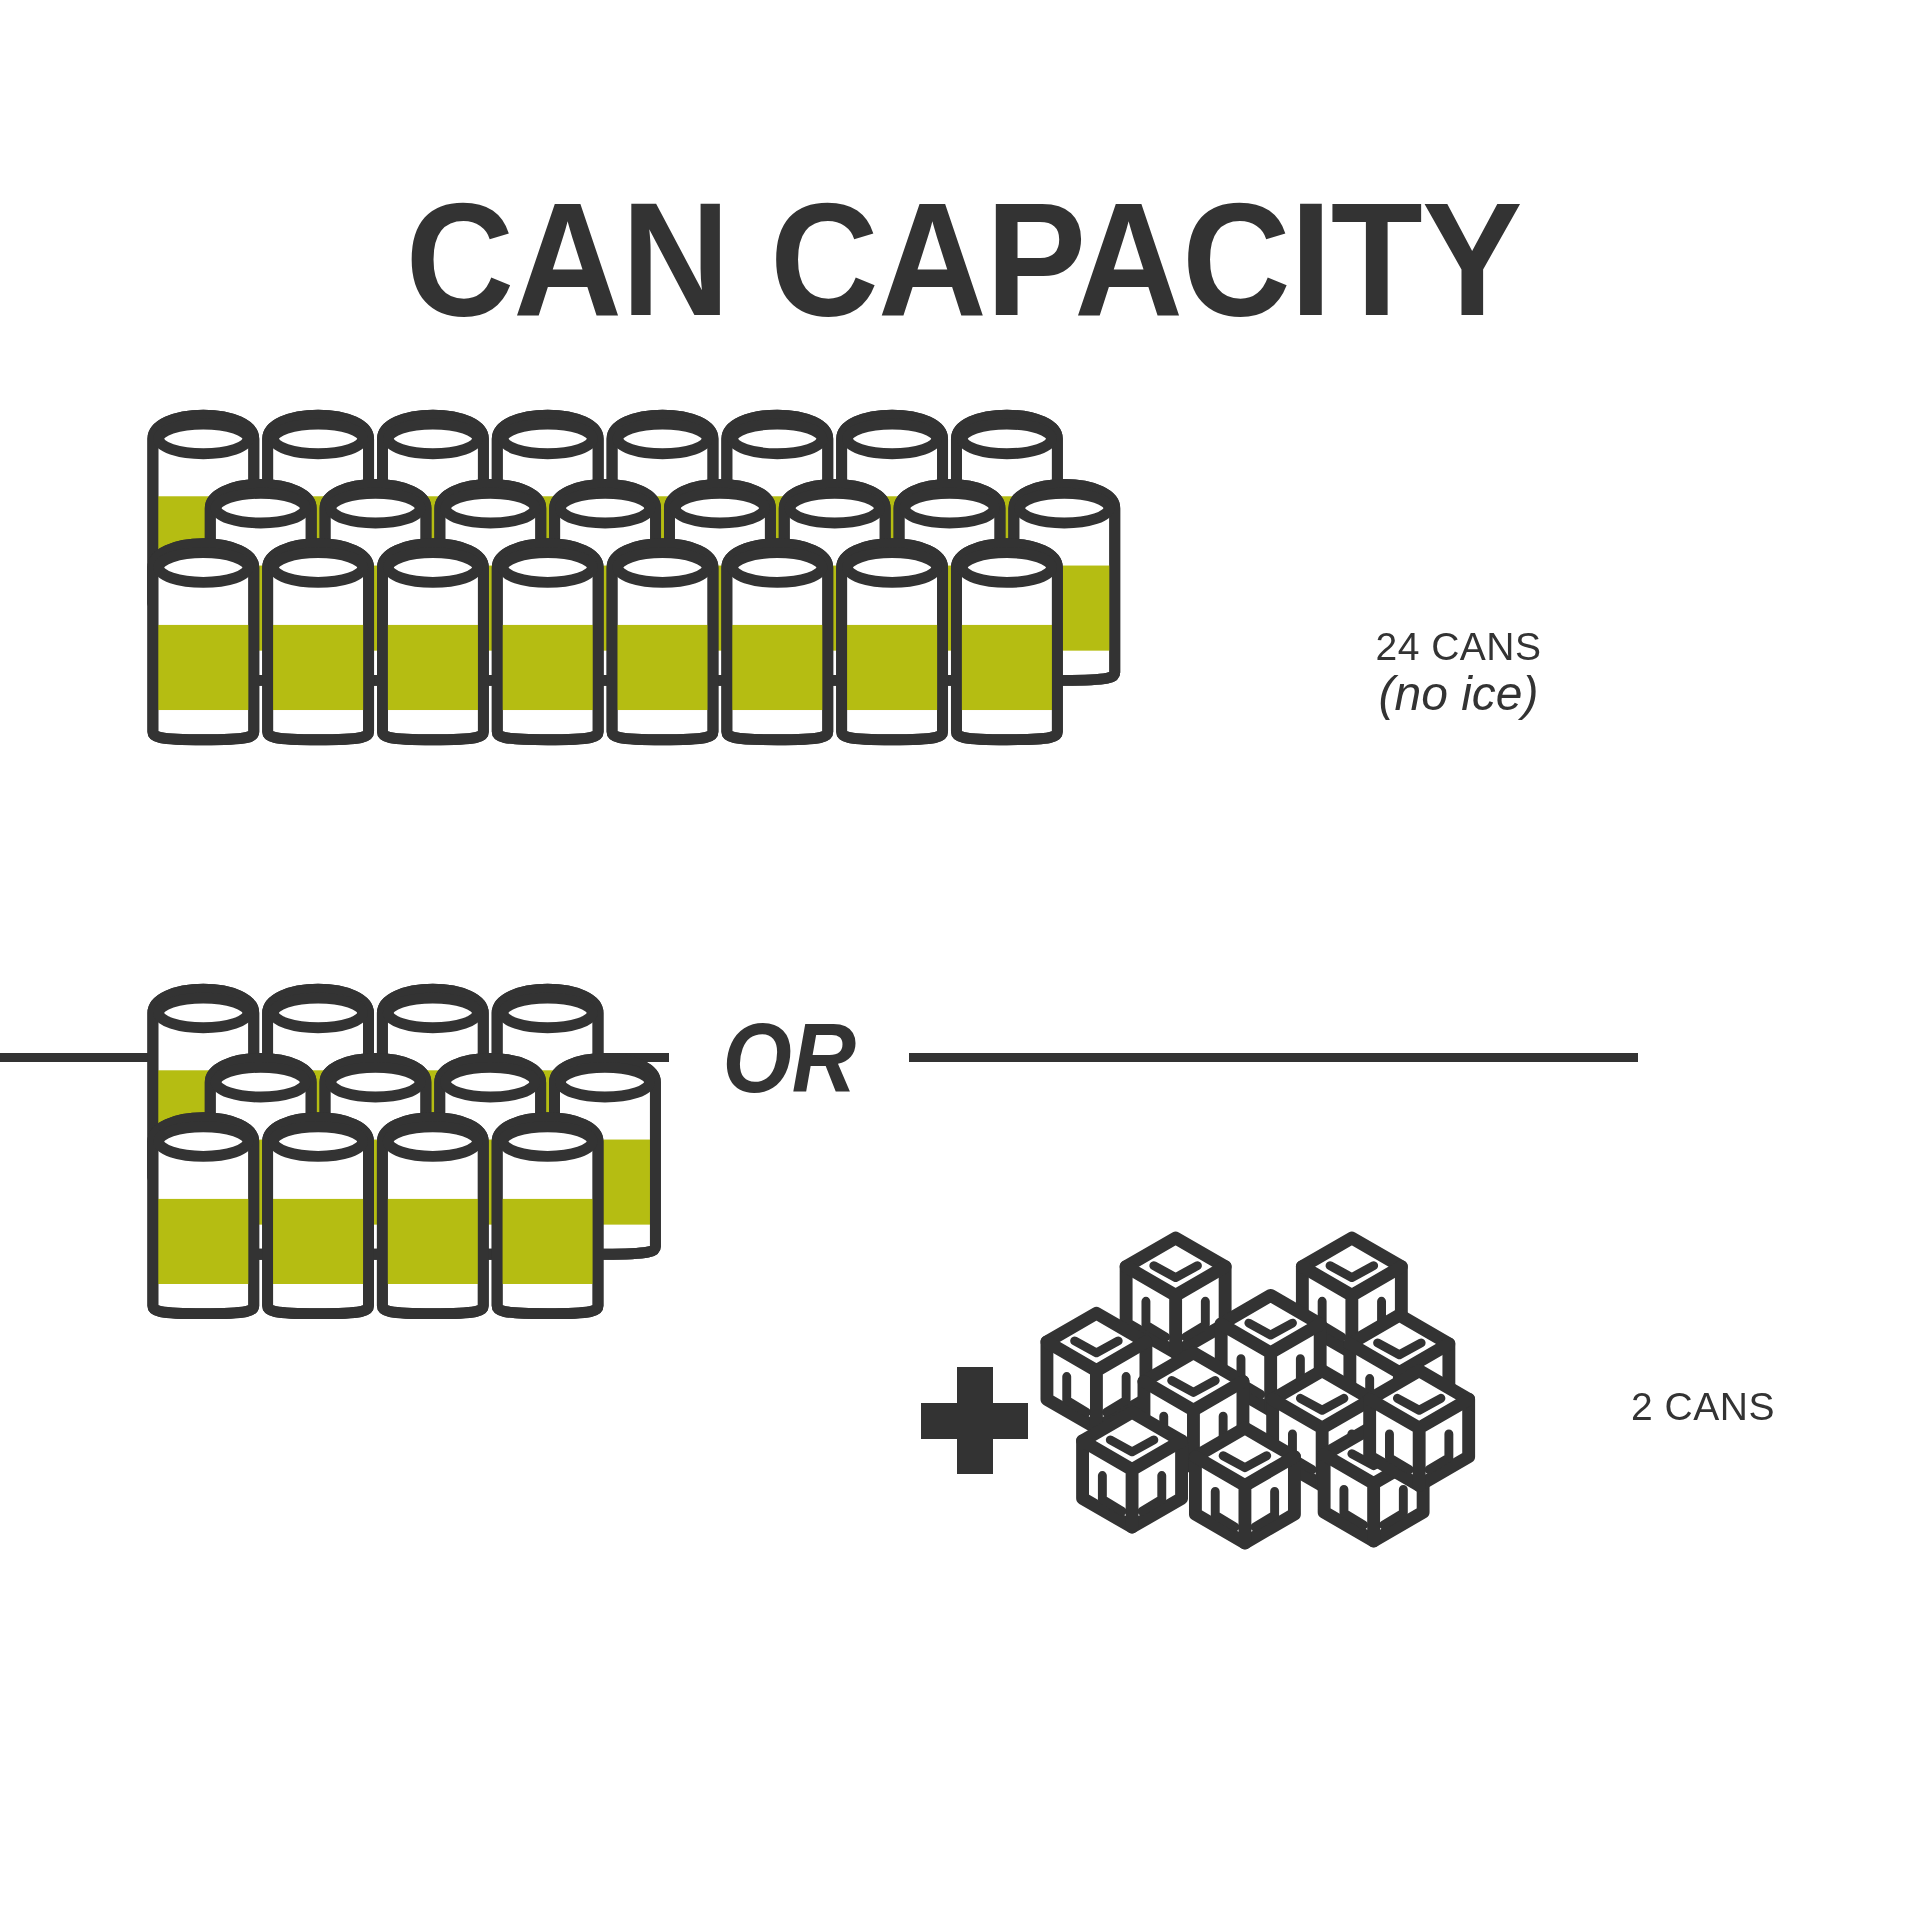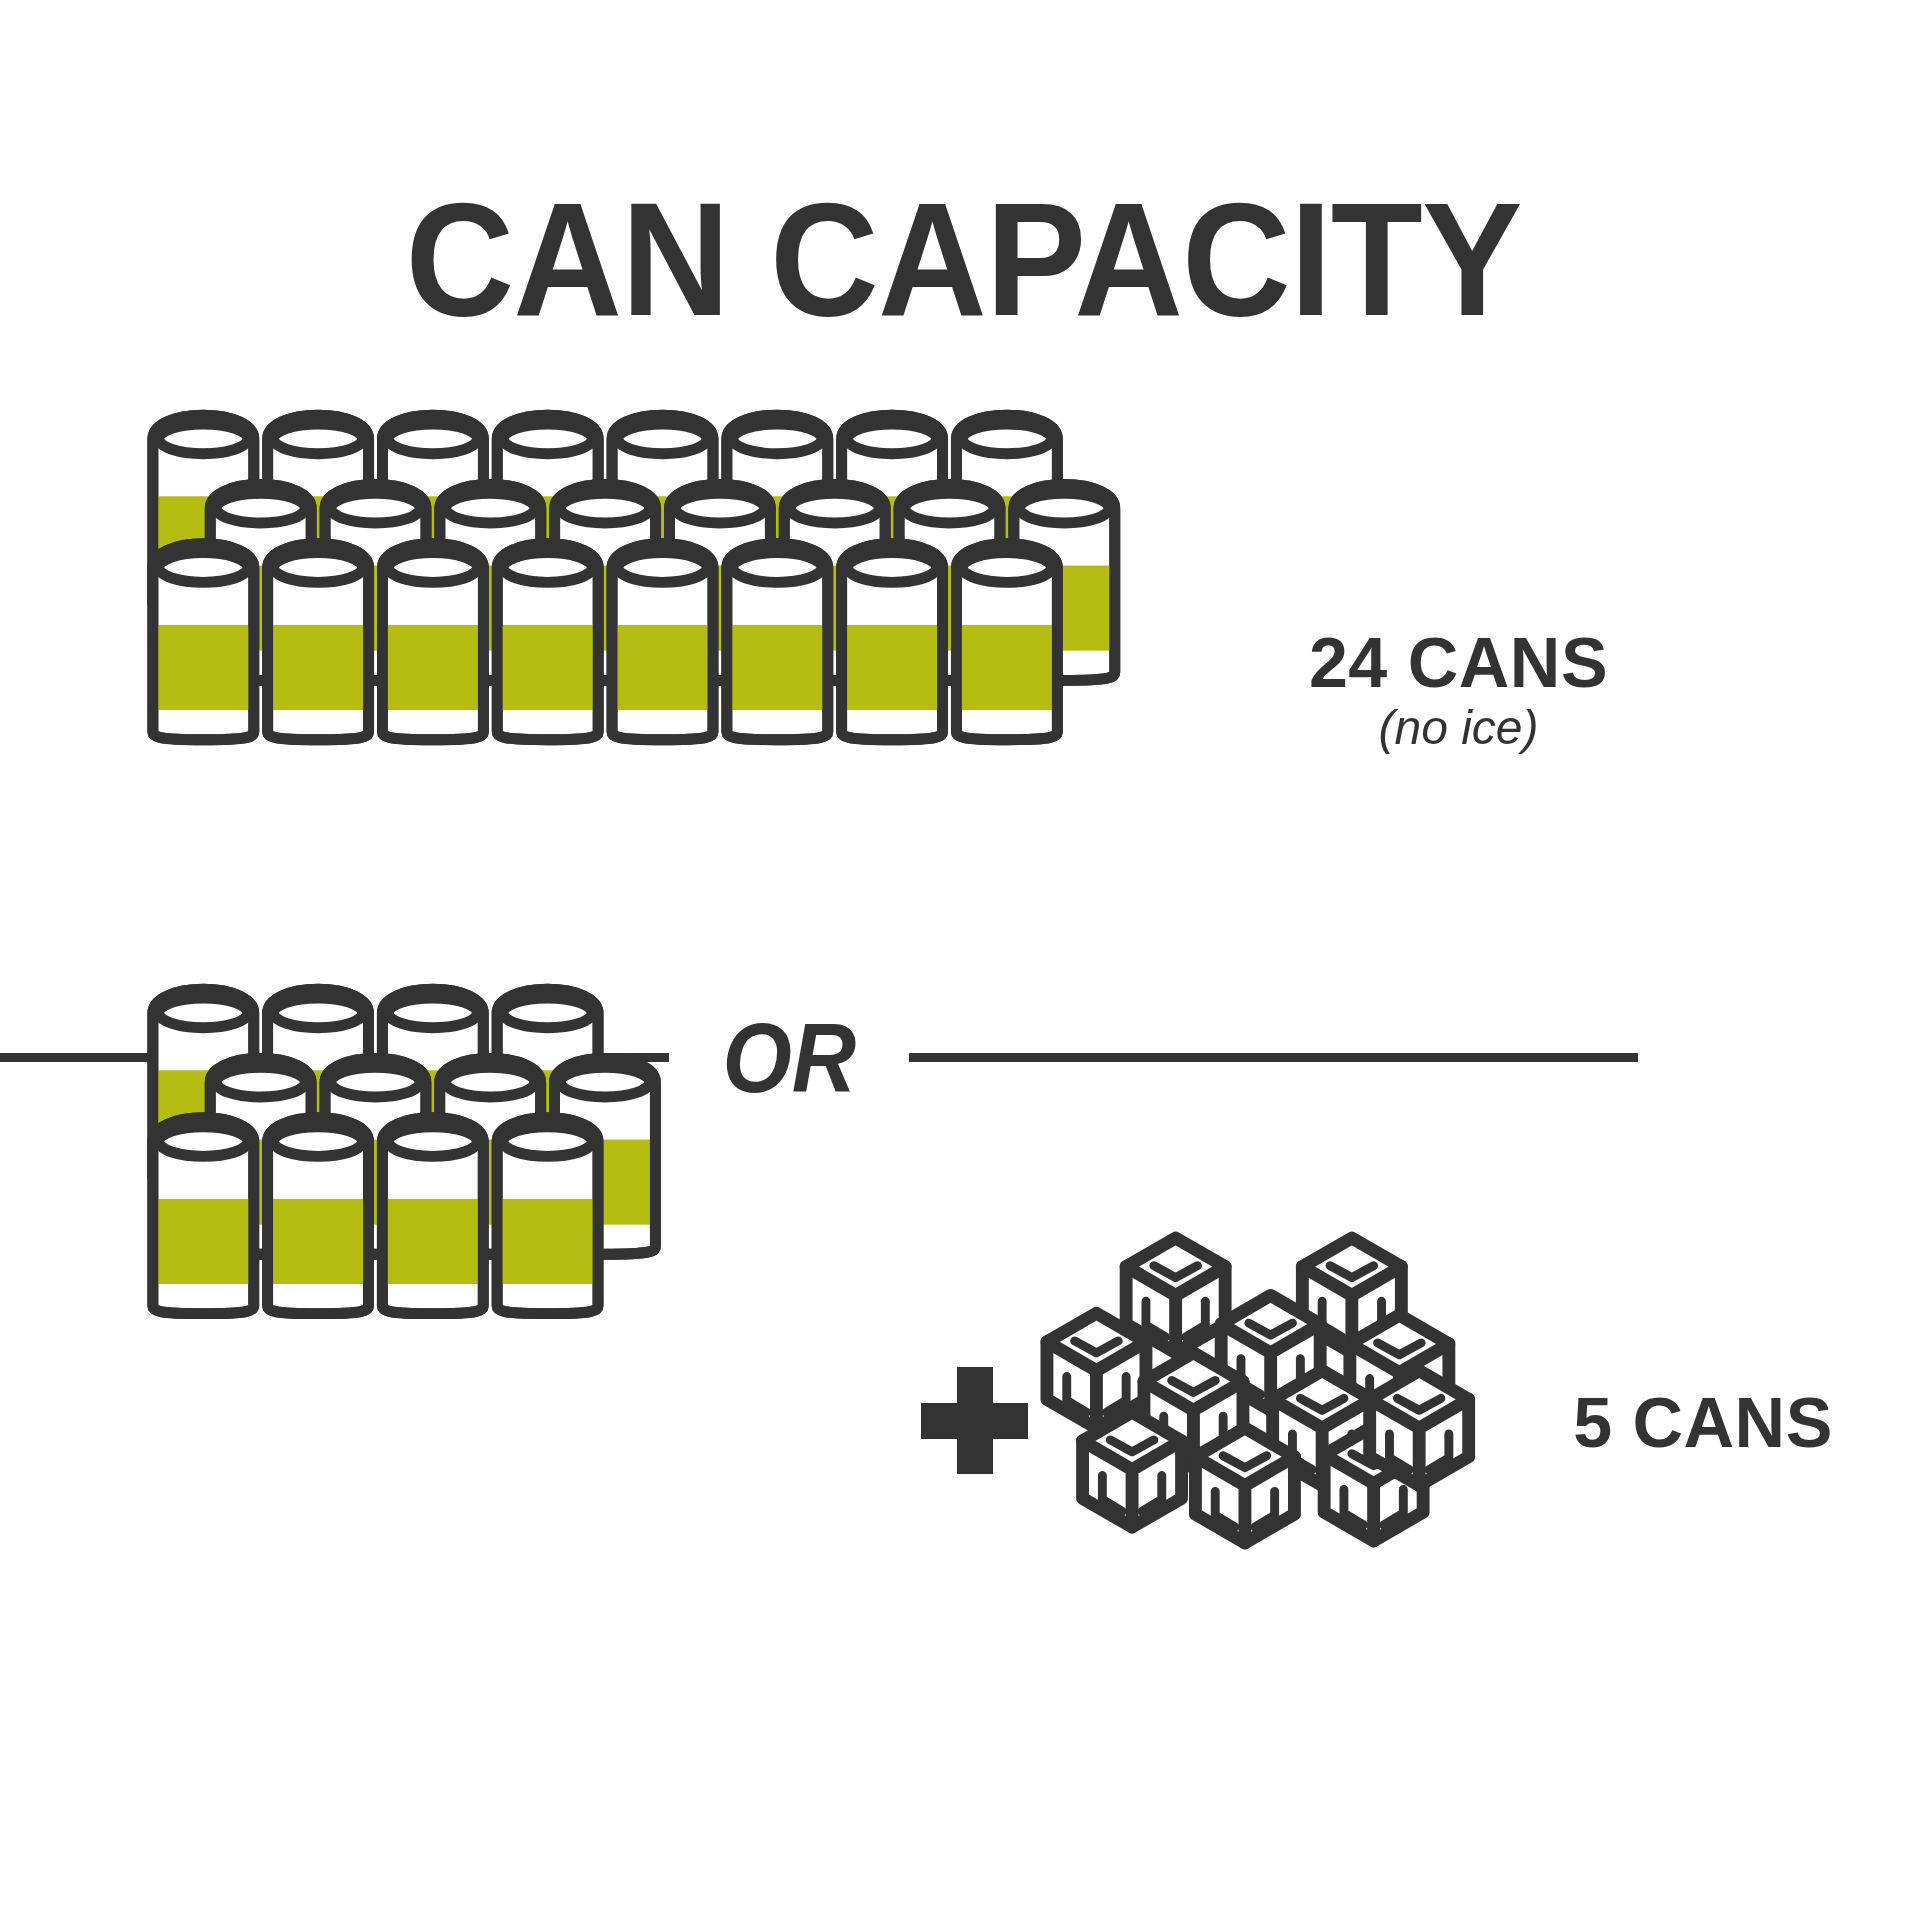--- a/index.html
+++ b/index.html
@@ -68,22 +68,22 @@
 
   
   .label-block {
     position: absolute;
     color: #333333;
     text-align: center;
     line-height: 1.08;
   }
   .label-main {
     font-family: "Liberation Sans", sans-serif;
-    font-weight: bold;
-    font-size: 70px;
+    font-weight: normal;
+    font-size: 39px;
     letter-spacing: 0.5px;
     white-space: nowrap;
   }
   .label-sub {
     font-family: "Liberation Sans", sans-serif;
     font-style: italic;
     font-weight: normal;
     font-size: 48px;
     white-space: nowrap;
   }
@@ -293,17 +293,17 @@
       </g>
     <g>
         <use href="#icecube" x="352" y="252"></use>
       </g>
     <g>
         <use href="#icecube" x="398" y="196"></use>
       </g>
   </svg>
 
   <div id="label-12" class="label-block">
-    <div class="label-main">5 CANS</div>
+    <div class="label-main">2 CANS</div>
   </div>
 
 </div>
 
 
 </body></html>

